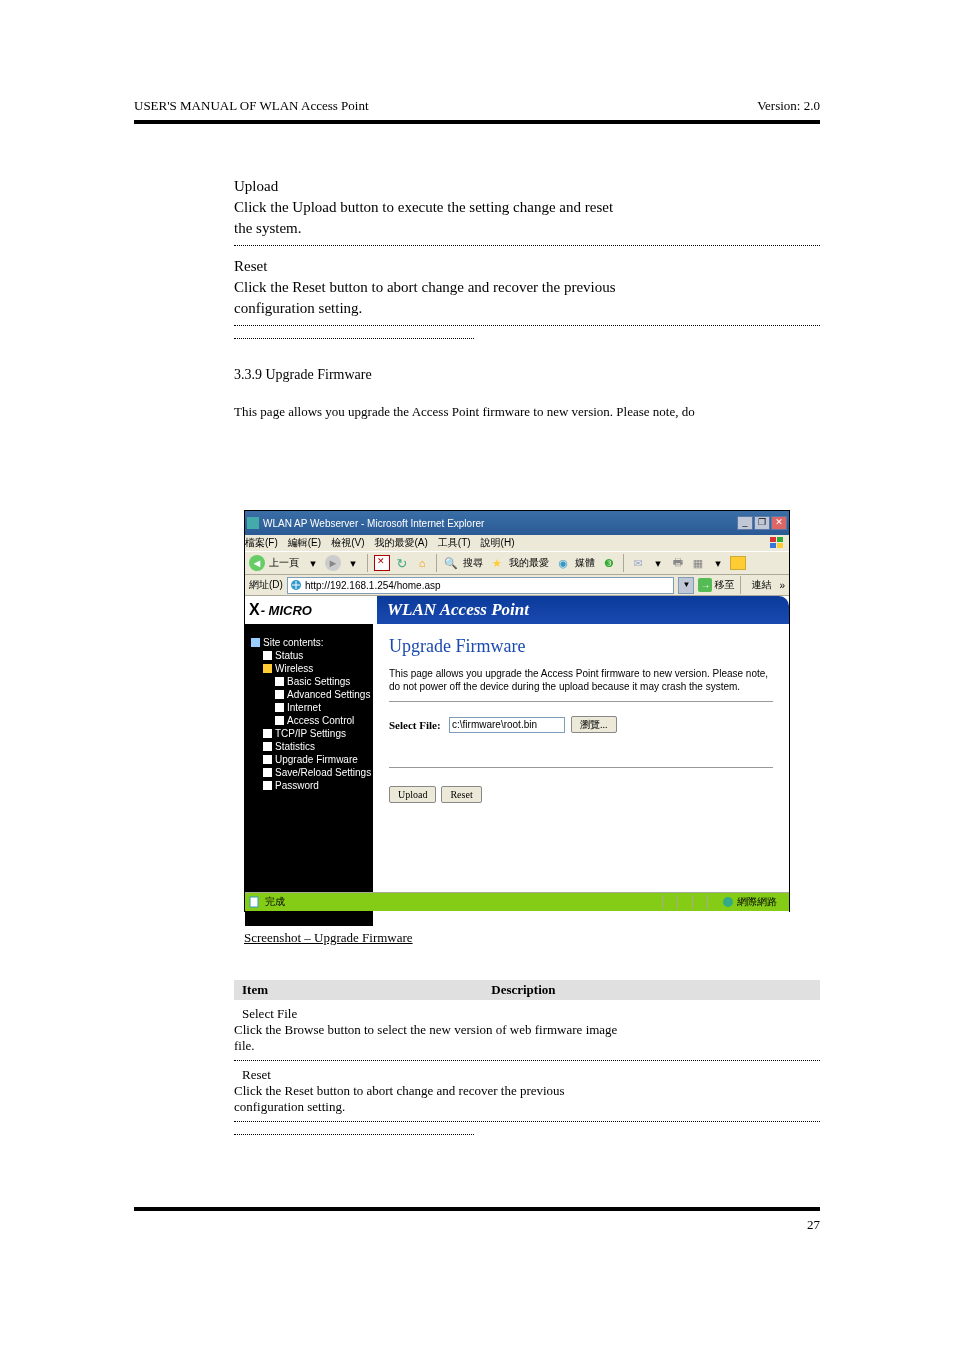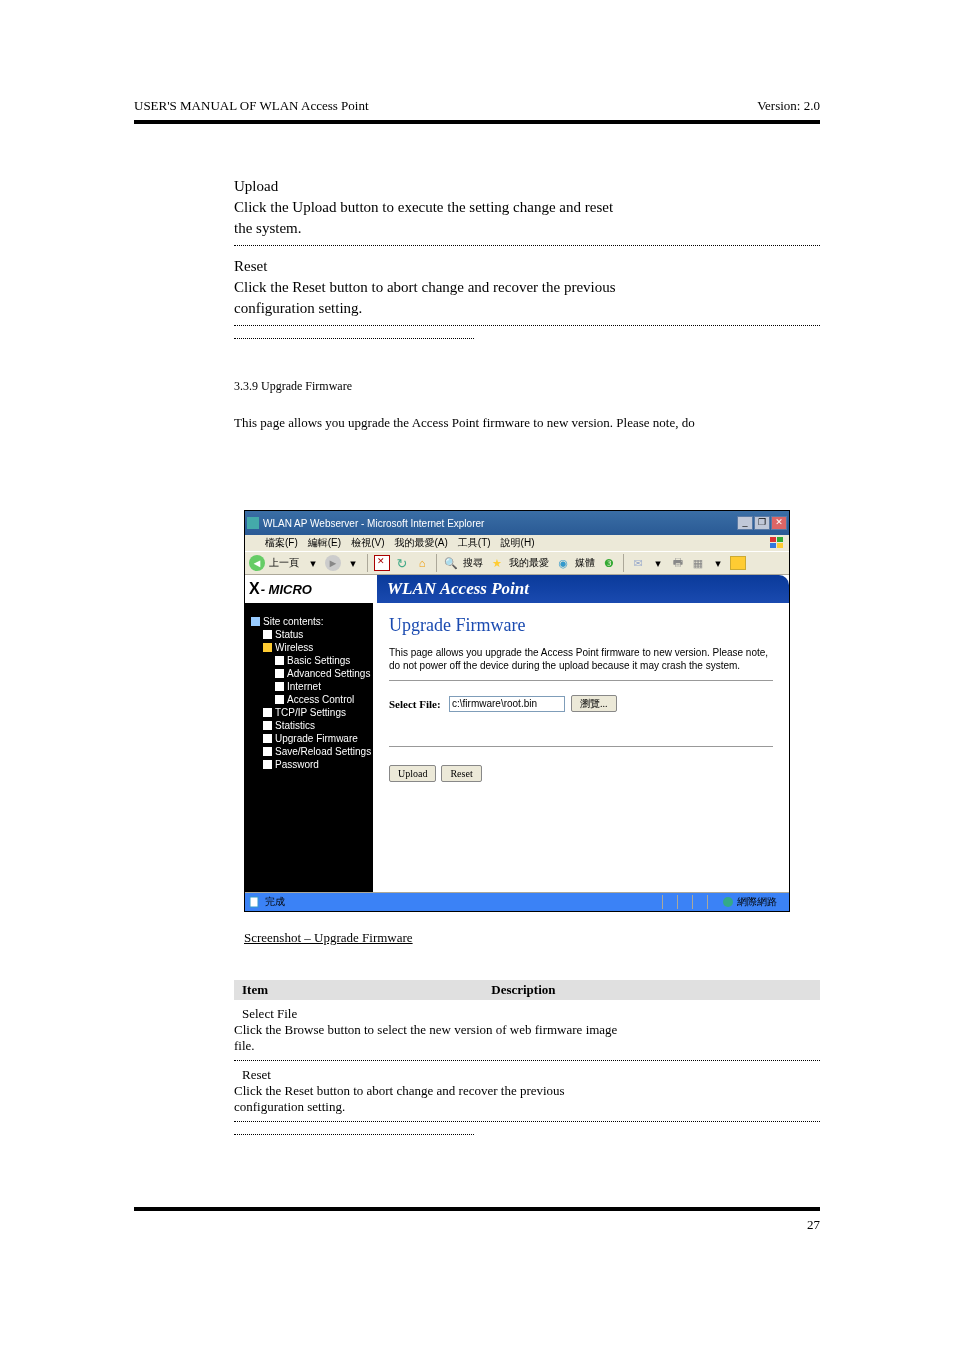--- a/index.html
+++ b/index.html
@@ -6,31 +6,31 @@
 .page{width:886px;height:1351px;position:relative;margin:0 auto;background:#fff}
 .hr-thick{position:absolute;left:100px;right:100px;height:4px;background:#000}
 .hr-top{top:120px}
 .hr-bot{bottom:140px}
 .dotted{position:absolute;border:none;border-top:1px dotted #000;height:0}
 .body-area{position:absolute;left:200px;right:100px;top:150px}
 .row{font-size:15px;line-height:1.4}
 .lbl{display:inline-block;vertical-align:top}
 .desc{display:inline-block;vertical-align:top}
 .dotted-row{border-bottom:1px dotted #000;padding-bottom:6px;margin-bottom:10px}
-.section-title{font-size:12px;margin-top:40px;margin-bottom:6px}
+.section-title{font-size:14px;margin-top:28px;margin-bottom:6px}
 .sub-note{font-size:13px;margin-top:20px;line-height:1.4}
 
 .ie-window{position:absolute;left:210px;top:510px;width:544px;height:400px;border:1px solid #000;font-family:Tahoma,Arial,sans-serif;font-size:10px;color:#000;background:#fff}
 .ie-titlebar{background:linear-gradient(#3a6ea5,#2a5a95);height:16px;display:flex;align-items:center;padding:4px 2px}
 .tb-icon{width:12px;height:12px;background:#4aa;margin-right:4px}
 .tb-title{color:#fff;font-size:10px;flex:1;overflow:hidden}
 .tb-btns{display:flex;gap:1px}
 .tb-btn{width:14px;height:12px;background:#c0c8d8;border:1px solid #5a7aa5;font-size:9px;text-align:center;line-height:10px;color:#000}
 .tb-btn.close{background:#d66;color:#fff}
-.ie-menubar{background:#ece9d8;height:16px;display:flex;align-items:center;padding-left:20px;gap:10px}
+.ie-menubar{background:#ece9d8;height:16px;display:flex;align-items:center;padding-left:0;gap:10px}
 .ie-menubar .mitem{font-size:10px}
 .xp-flag{margin-left:auto;margin-right:4px;width:16px;height:14px}
 .xp-flag svg{width:100%;height:100%}
 .ie-toolbar{background:#ece9d8;height:22px;border-top:1px solid #fff;border-bottom:1px solid #aca899;display:flex;align-items:center;padding:0 4px;gap:4px}
 .tbico{width:16px;height:16px;display:inline-flex;align-items:center;justify-content:center;font-size:11px}
 .tbtxt{font-size:10px;margin-right:2px}
 .back-btn{background:#6c6;border-radius:8px;width:16px;height:16px;color:#fff;text-align:center;line-height:16px;font-size:11px}
 .fwd-btn{background:#ccc;border-radius:8px;width:16px;height:16px;color:#888;text-align:center;line-height:16px;font-size:11px}
 .sep{width:1px;height:18px;background:#aca899;margin:0 2px}
 .stop-btn{background:#fff;border:1px solid #a00;width:14px;height:14px;position:relative}
@@ -70,21 +70,21 @@
 .pc-ico{background:#9cf}
 .wireless-link{color:#0cf}
 .content-pane{flex:1;background:#fff;padding:12px 16px 0 16px}
 .pg-title{color:#1a4ab0;font-family:'Times New Roman',serif;font-size:18px;margin-bottom:10px}
 .pg-desc{font-size:10px;color:#000;line-height:1.3;border-bottom:1px solid #999;padding-bottom:8px;margin-bottom:14px}
 .formrow{display:flex;align-items:center;font-size:10px;margin-bottom:18px;border-bottom:1px solid #999;padding-bottom:34px}
 .formrow .fl{width:60px;font-weight:bold;font-family:'Times New Roman',serif;font-size:11px}
 .formrow input[type=text]{width:110px;height:14px;border:1px solid #7f9db9;font-size:10px;padding:0 2px;margin-right:6px}
 .btn{background:#ece9d8;border:1px solid #888;border-radius:2px;height:17px;padding:0 8px;font-size:10px;font-family:Tahoma}
 .btns{display:flex;gap:5px}
-.ie-status{height:18px;background:#3b82f6;border-top:1px solid #aca899;display:flex;align-items:center;padding:0 4px;font-size:10px;position:absolute;bottom:0;left:0;right:0}
+.ie-status{height:18px;background:#84cc16;border-top:1px solid #aca899;display:flex;align-items:center;padding:0 4px;font-size:10px;position:absolute;bottom:0;left:0;right:0}
 .ie-status .sicon{width:12px;height:12px;margin-right:4px}
 .ie-status .pockets{margin-left:auto;display:flex}
 .pocket{width:14px;height:14px;border-left:1px solid #aca899}
 .net-lbl{display:flex;align-items:center;gap:3px;margin-right:8px}
 .net-ico{width:12px;height:12px}
 
 .caption{position:absolute;left:210px;top:930px;font-size:13px}
 .caption .ul{text-decoration:underline}
 
 .lower{position:absolute;left:200px;right:100px;top:980px}
@@ -169,20 +169,38 @@
     <span class="tbtxt">媒體</span>
     <span class="tbico hist-btn">❸</span>
     <span class="sep"></span>
     <span class="tbico mail-btn">✉</span>
     <span class="tbico">▾</span>
     <span class="tbico print-btn">🖶</span>
     <span class="tbico edit-btn">▦</span>
     <span class="tbico">▾</span>
     <span class="disc-btn"></span>
   </div>
+  <div class="ie-address">
+    <span class="addr-lbl">網址(D)</span>
+    <span class="addr-input">
+      <span class="addr-ie"><svg viewBox="0 0 12 12">
+              <circle cx="6" cy="6" r="5" fill="#39c"></circle>
+              <path d="M2 6h8M6 2v8" stroke="#fff" stroke-width="1"></path>
+            </svg></span>
+      <span>http://192.168.1.254/home.asp</span>
+    </span>
+    <span class="addr-drop">▼</span>
+    <span class="go-btn">
+      <span class="go-ico">→</span>
+      <span>移至</span>
+    </span>
+    <span class="sep"></span>
+    <span class="link-sec">連結</span>
+    <span class="link-sec">»</span>
+  </div>
   <div class="header-row">
     <div class="brand" style="width:128px">
       <span class="x">X</span>
           <span>- MICRO</span>
     </div>
     <div class="banner">WLAN Access Point</div>
   </div>
   <div class="ie-content">
     <div class="side">
       <div class="tree">

